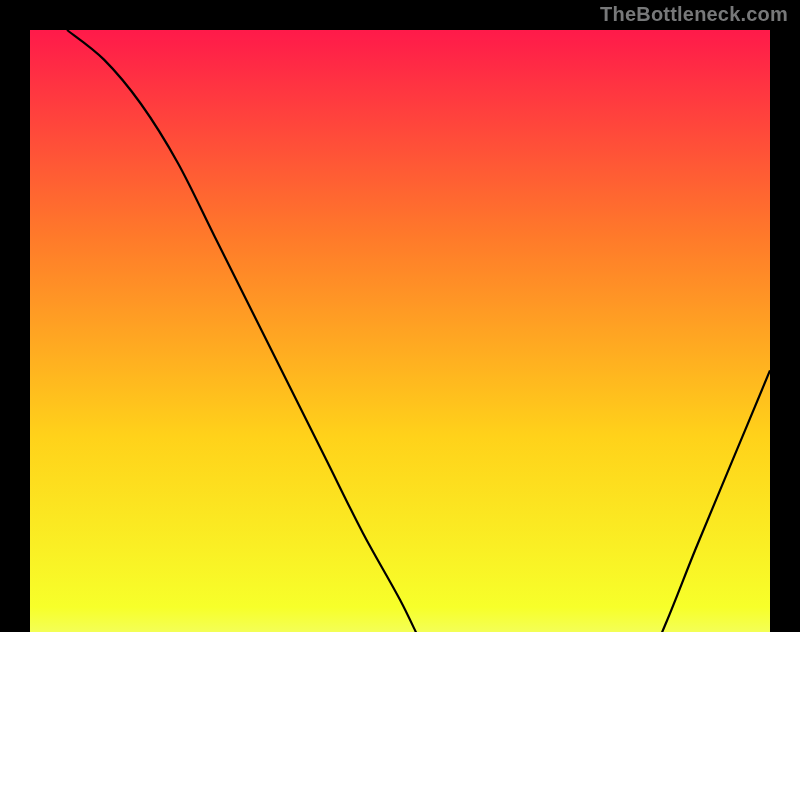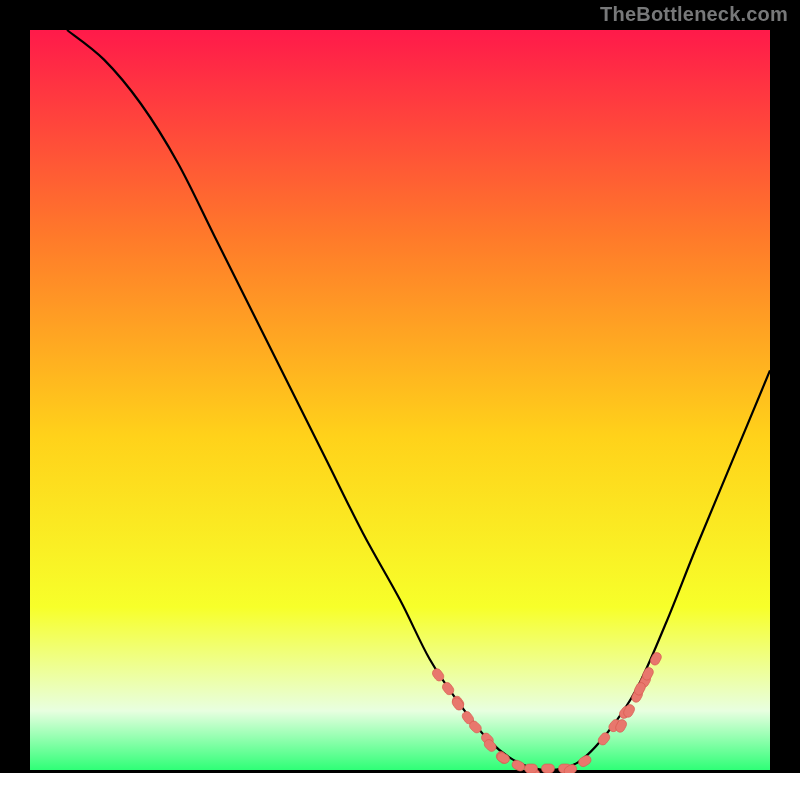--- a/index.html
+++ b/index.html
@@ -3,21 +3,21 @@
 <meta charset="utf-8">
 <style>
   body {
     margin: 0;
     padding: 0;
     background: #fff;
     font-family: Arial, Helvetica, sans-serif;
   }
   .stage {
     width: 800px;
-    height: 773px;
+    height: 632px;
     position: relative;
   }
   .watermark {
     position: absolute;
     top: 3px;
     right: 12px;
     font-size: 20px;
     font-weight: bold;
     color: #777879;
     z-index: 10;

